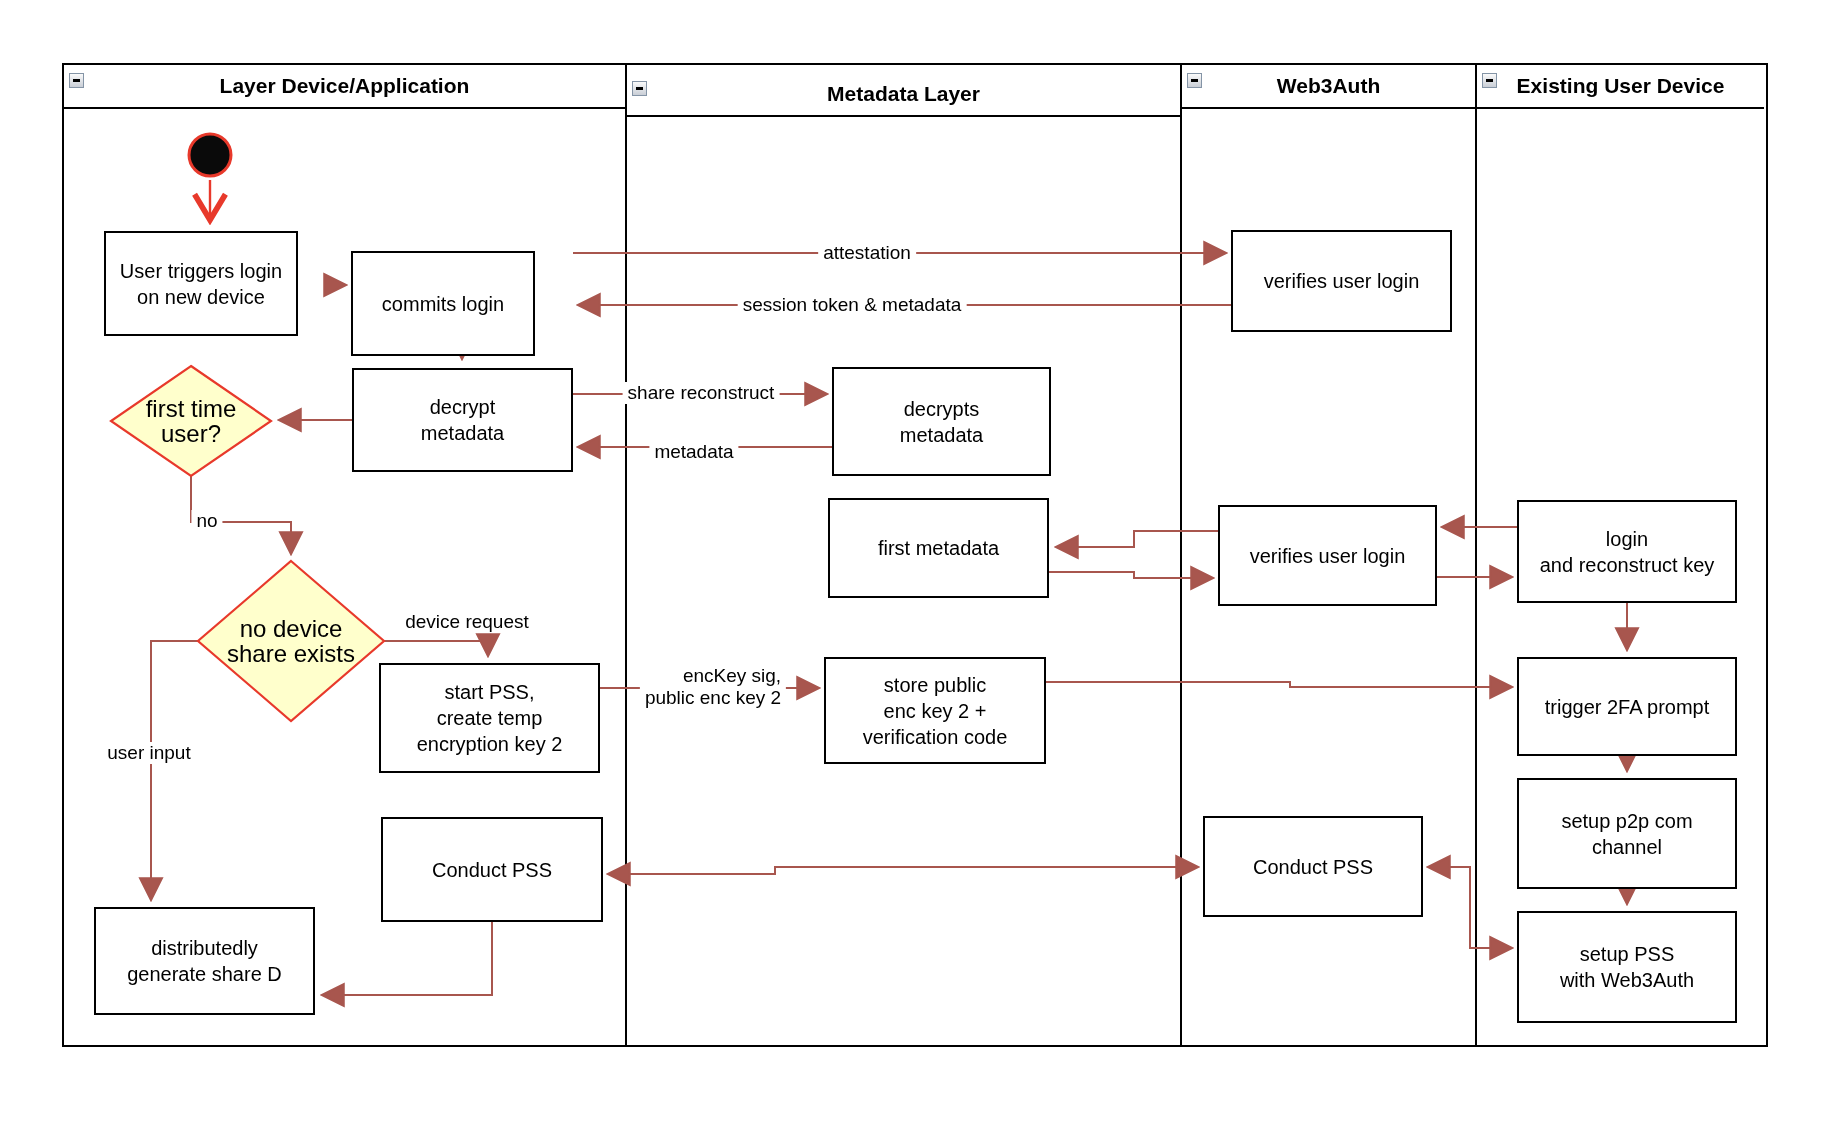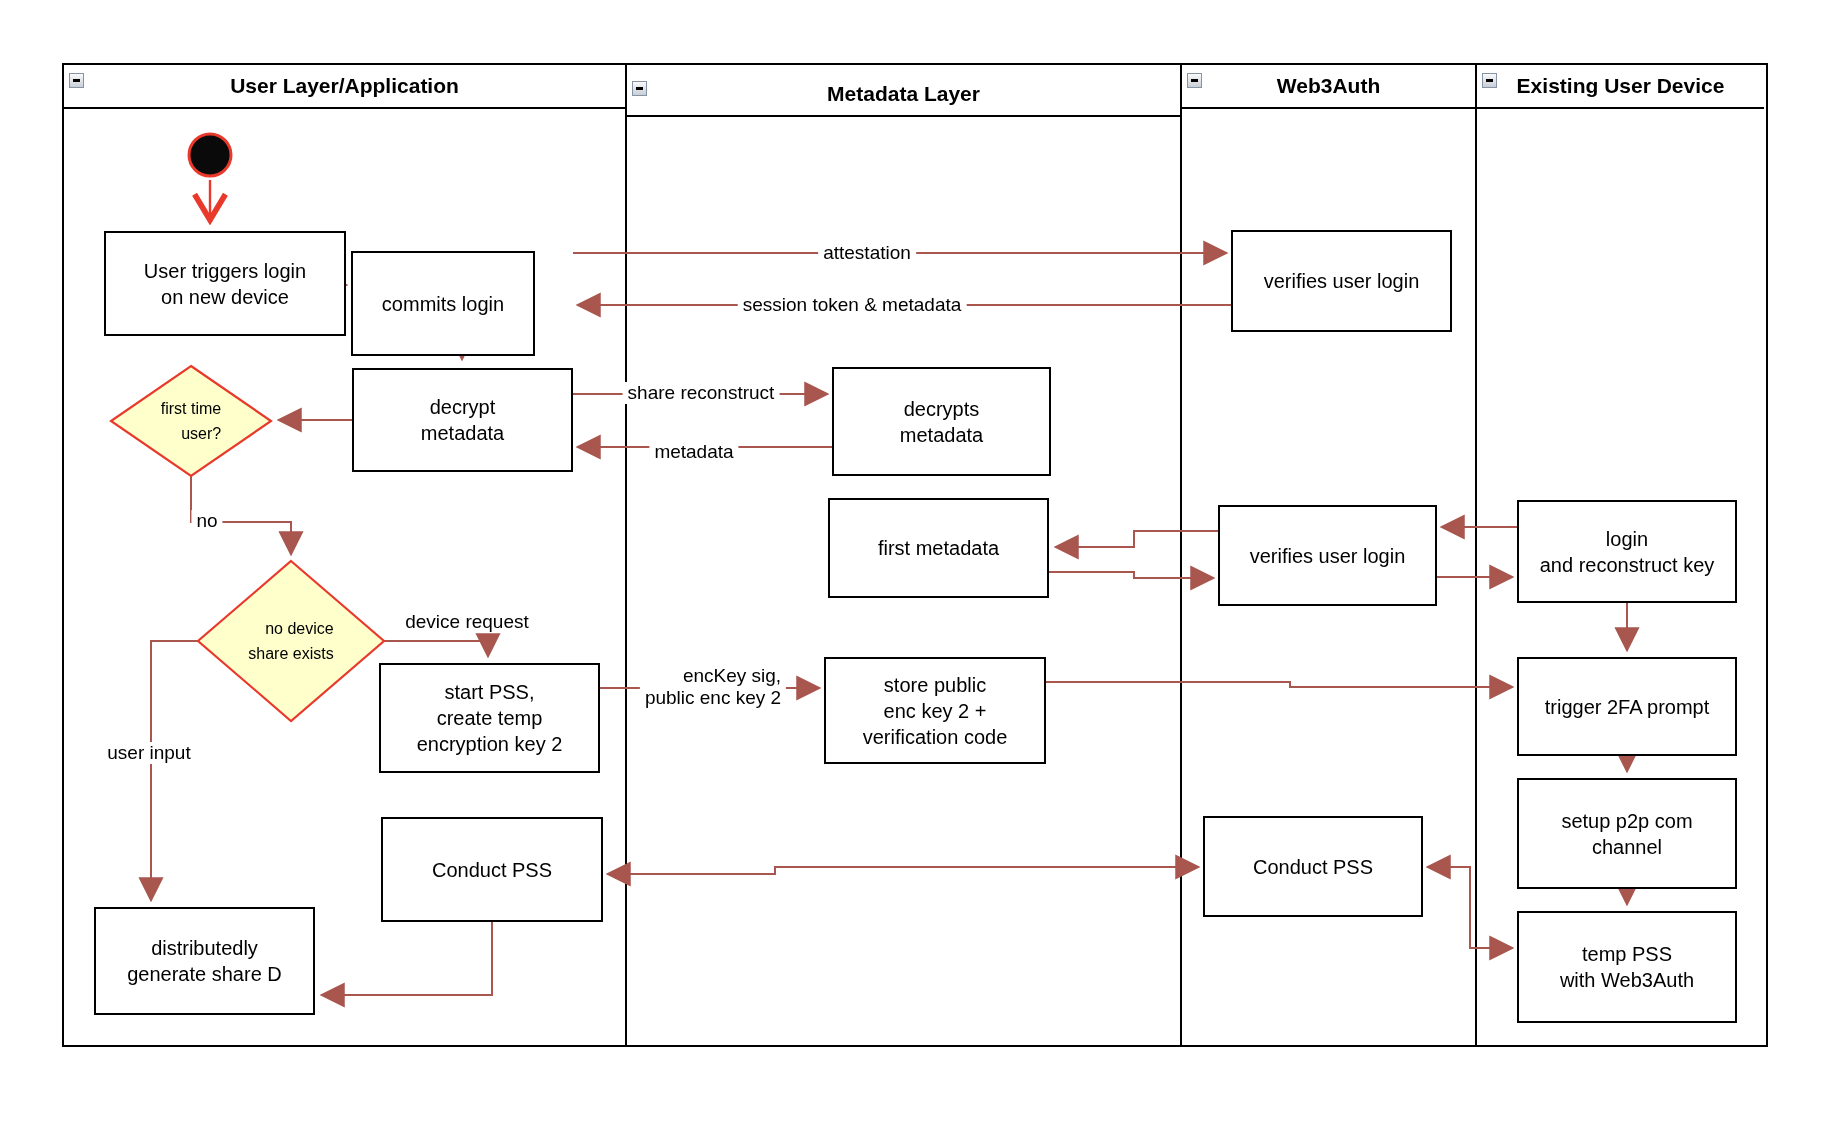--- a/index.html
+++ b/index.html
@@ -10,35 +10,35 @@
   }
   html,body{margin:0;padding:0;background:#ffffff;}
   body{width:1822px;height:1132px;position:relative;font-family:"Liberation Sans",sans-serif;color:#000;overflow:hidden;}
   .frame{position:absolute;left:62px;top:63px;width:1702px;height:980px;border:2px solid var(--ink);background:#fff;z-index:0;}
   .vline{position:absolute;top:63px;height:984px;width:2px;background:var(--ink);z-index:1;}
   .lane-head{position:absolute;top:65px;height:42px;border-bottom:2px solid var(--ink);display:flex;align-items:center;justify-content:center;font-weight:bold;font-size:21px;z-index:2;background:#fff;}
   .collapse{position:absolute;left:5px;top:8px;width:15px;height:15px;box-sizing:border-box;background:linear-gradient(#fafafa,#c9ced6);border:1px solid #8494a6;}
   .collapse::after{content:"";position:absolute;left:3px;right:3px;top:5px;height:3px;background:#000;}
   svg.edges{position:absolute;left:0;top:0;z-index:3;}
   .node{position:absolute;box-sizing:border-box;border:2px solid var(--ink);background:#fff;display:flex;align-items:center;justify-content:center;text-align:center;font-size:20px;line-height:26px;white-space:pre-line;z-index:4;}
-  .dtext{position:absolute;display:flex;align-items:center;justify-content:center;text-align:right;font-size:16px;line-height:25px;white-space:pre-line;z-index:5;}
+  .dtext{position:absolute;display:flex;align-items:center;justify-content:center;text-align:center;font-size:24px;line-height:25px;white-space:pre-line;z-index:5;}
   .edge-label{position:absolute;transform:translate(-50%,-50%);background:#fff;padding:0 5px;font-size:19px;line-height:22px;white-space:pre-line;text-align:right;z-index:6;}
   .edge-label.nobg{background:transparent;}
 </style>
 </head>
 <body>
 
 <div class="frame"></div>
 <div class="vline" style="left:625px;"></div>
 <div class="vline" style="left:1180px;"></div>
 <div class="vline" style="left:1475px;"></div>
 
 <div class="lane-head" style="left:64px;width:561px;">
   <div class="collapse"></div>
-  <span>User Layer/Application</span>
+  <span>Layer Device/Application</span>
 </div>
 <div class="lane-head" style="left:627px;width:553px;margin-top:8px;">
   <div class="collapse"></div>
   <span>Metadata Layer</span>
 </div>
 <div class="lane-head" style="left:1182px;width:293px;">
   <div class="collapse"></div>
   <span>Web3Auth</span>
 </div>
 <div class="lane-head" style="left:1477px;width:287px;">
@@ -81,42 +81,42 @@
     <path d="M608,874 L775,874 L775,867 L1198,867" marker-start="url(#ah)" marker-end="url(#ah)"></path>
     <path d="M1428,867 L1470,867 L1470,948 L1512,948" marker-start="url(#ah)" marker-end="url(#ah)"></path>
     <path d="M492,922 L492,995 L322,995" marker-end="url(#ah)"></path>
     <path d="M198,641 L151,641 L151,900" marker-end="url(#ah)"></path>
   </g>
 
   <polygon points="191,366 271,421 191,476 111,421" style="fill:var(--decision);stroke:var(--accent);stroke-width:2.2;"></polygon>
   <polygon points="291,561 384,641 291,721 198,641" style="fill:var(--decision);stroke:var(--accent);stroke-width:2.2;"></polygon>
 </svg>
 
-<div class="node" style="left:104px;top:231px;width:242px;height:105px;">User triggers login
+<div class="node" style="left:104px;top:231px;width:194px;height:105px;">User triggers login
 on new device</div>
 <div class="node" style="left:351px;top:232px;width:184px;height:105px;margin-top:19px;">commits login</div>
 <div class="node" style="left:1231px;top:230px;width:221px;height:102px;">verifies user login</div>
 <div class="node" style="left:352px;top:368px;width:221px;height:104px;">decrypt
 metadata</div>
 <div class="node" style="left:832px;top:367px;width:219px;height:109px;">decrypts
 metadata</div>
 <div class="node" style="left:828px;top:498px;width:221px;height:100px;">first metadata</div>
 <div class="node" style="left:1218px;top:505px;width:219px;height:101px;">verifies user login</div>
 <div class="node" style="left:1517px;top:500px;width:220px;height:103px;">login
 and reconstruct key</div>
 <div class="node" style="left:379px;top:663px;width:221px;height:110px;">start PSS,
 create temp
 encryption key 2</div>
 <div class="node" style="left:824px;top:657px;width:222px;height:107px;">store public
 enc key 2 +
 verification code</div>
 <div class="node" style="left:1517px;top:657px;width:220px;height:99px;">trigger 2FA prompt</div>
 <div class="node" style="left:1517px;top:778px;width:220px;height:111px;">setup p2p com
 channel</div>
-<div class="node" style="left:1517px;top:911px;width:220px;height:112px;">temp PSS
+<div class="node" style="left:1517px;top:911px;width:220px;height:112px;">setup PSS
 with Web3Auth</div>
 <div class="node" style="left:381px;top:817px;width:222px;height:105px;">Conduct PSS</div>
 <div class="node" style="left:1203px;top:816px;width:220px;height:101px;">Conduct PSS</div>
 <div class="node" style="left:94px;top:907px;width:221px;height:108px;">distributedly
 generate share D</div>
 
 <div class="dtext" style="left:121px;top:376px;width:140px;height:90px;">first time
 user?</div>
 <div class="dtext" style="left:211px;top:591px;width:160px;height:100px;">no device
 share exists</div>

